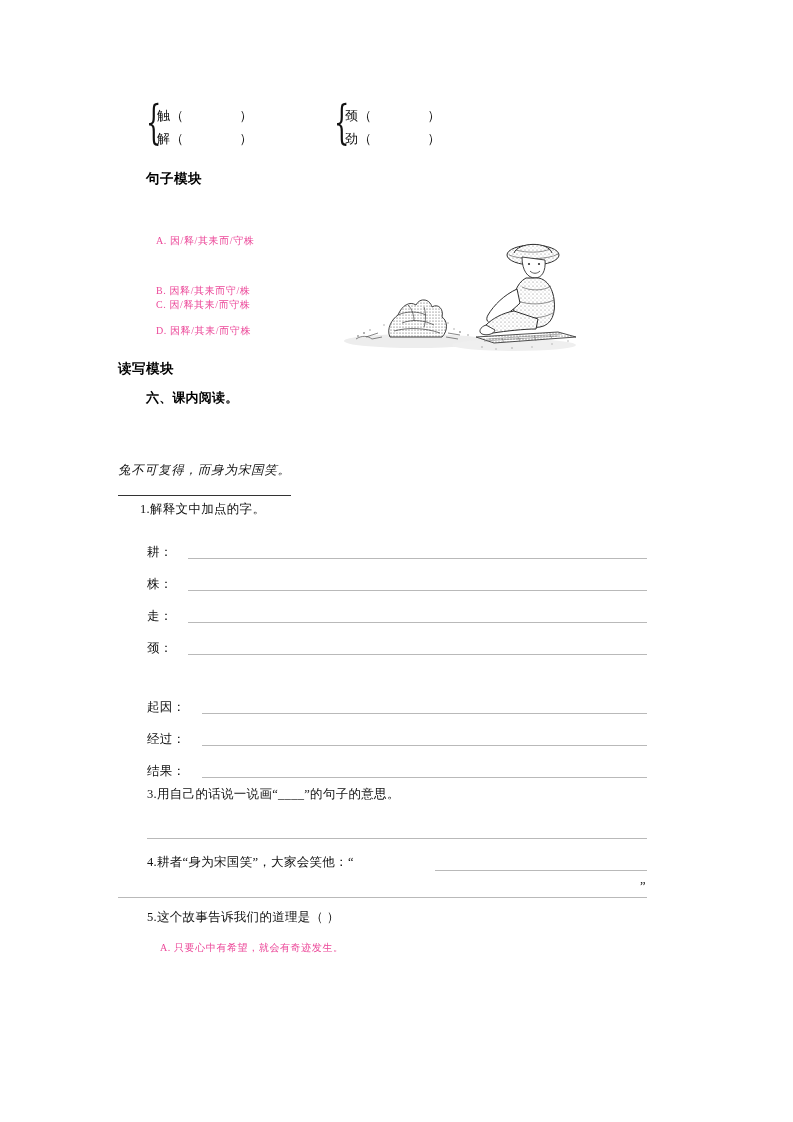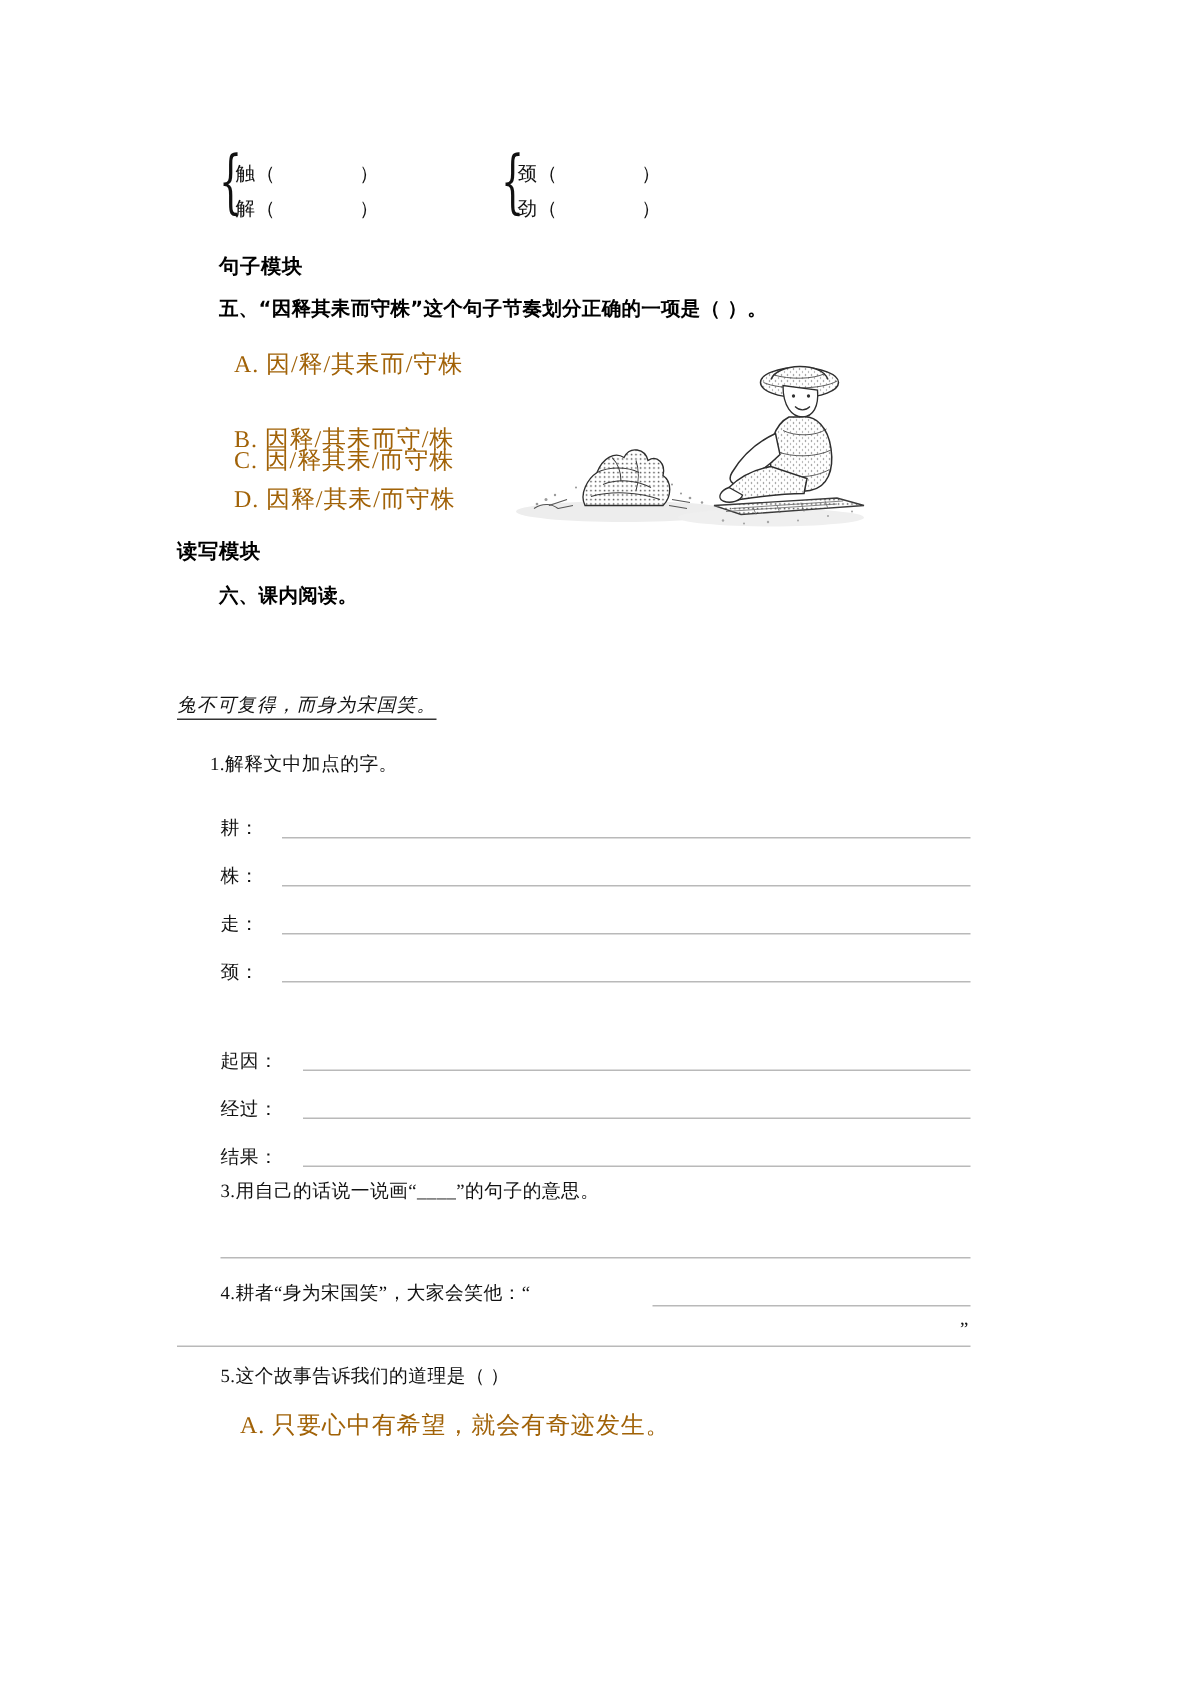--- a/index.html
+++ b/index.html
@@ -45,22 +45,22 @@
     letter-spacing: 0.2px;
   }
   .q-body {
     font-family: "Liberation Serif", "DejaVu Serif", serif;
     font-size: 12.5px;
     color: #111;
     letter-spacing: 0.3px;
   }
   .opt {
     font-family: "Liberation Serif", "DejaVu Serif", serif;
-    font-size: 16px;
-    color: #a16207;
+    font-size: 10px;
+    color: #ec4899;
     letter-spacing: 0.6px;
   }
   .kai {
     font-family: "DejaVu Serif", "Liberation Serif", serif;
     font-size: 12.5px;
     color: #111;
     letter-spacing: 0.8px;
     font-style: italic;
   }
 
@@ -129,21 +129,21 @@
     left: 50%;
     bottom: -5px;
     width: 2px;
     height: 2px;
     margin-left: -1px;
     background: #111;
     border-radius: 50%;
   }
   .underlined {
     border-bottom: 1px solid #333;
-    padding-bottom: 2px;
+    padding-bottom: 18px;
   }
 
   
   .illus {
     position: absolute;
   }
 </style>
 </head>
 <body>
 
@@ -168,21 +168,20 @@
         <span>颈</span><span class="paren">（</span><span class="gap"></span><span class="paren">）</span>
       </div>
       <div class="brace-row">
         <span>劲</span><span class="paren">（</span><span class="gap"></span><span class="paren">）</span>
       </div>
     </div>
   </div>
 
   <div class="blk module-title" style="left:146px; top:172px;">句子模块</div>
 
-  <div class="blk q-head" style="left:146px; top:200px;">五、“因释其耒而守株”这个句子节奏划分正确的一项是（      ）。</div>
 
   <div class="blk opt" style="left:156px; top:236px;">A. 因/释/其耒而/守株</div>
   <div class="blk opt" style="left:156px; top:266px;margin-top:20px;">B. 因释/其耒而守/株</div>
   <div class="blk opt" style="left:156px; top:300px;">C. 因/释其耒/而守株</div>
   <div class="blk opt" style="left:156px; top:326px;">D. 因释/其耒/而守株</div>
 
   <div class="illus" style="left:336px; top:233px; width:248px; height:122px;">
     <svg width="248" height="122" viewBox="0 0 248 122" xmlns="http://www.w3.org/2000/svg">
       <defs>
         <pattern id="hatch" width="3" height="3" patternUnits="userSpaceOnUse">

